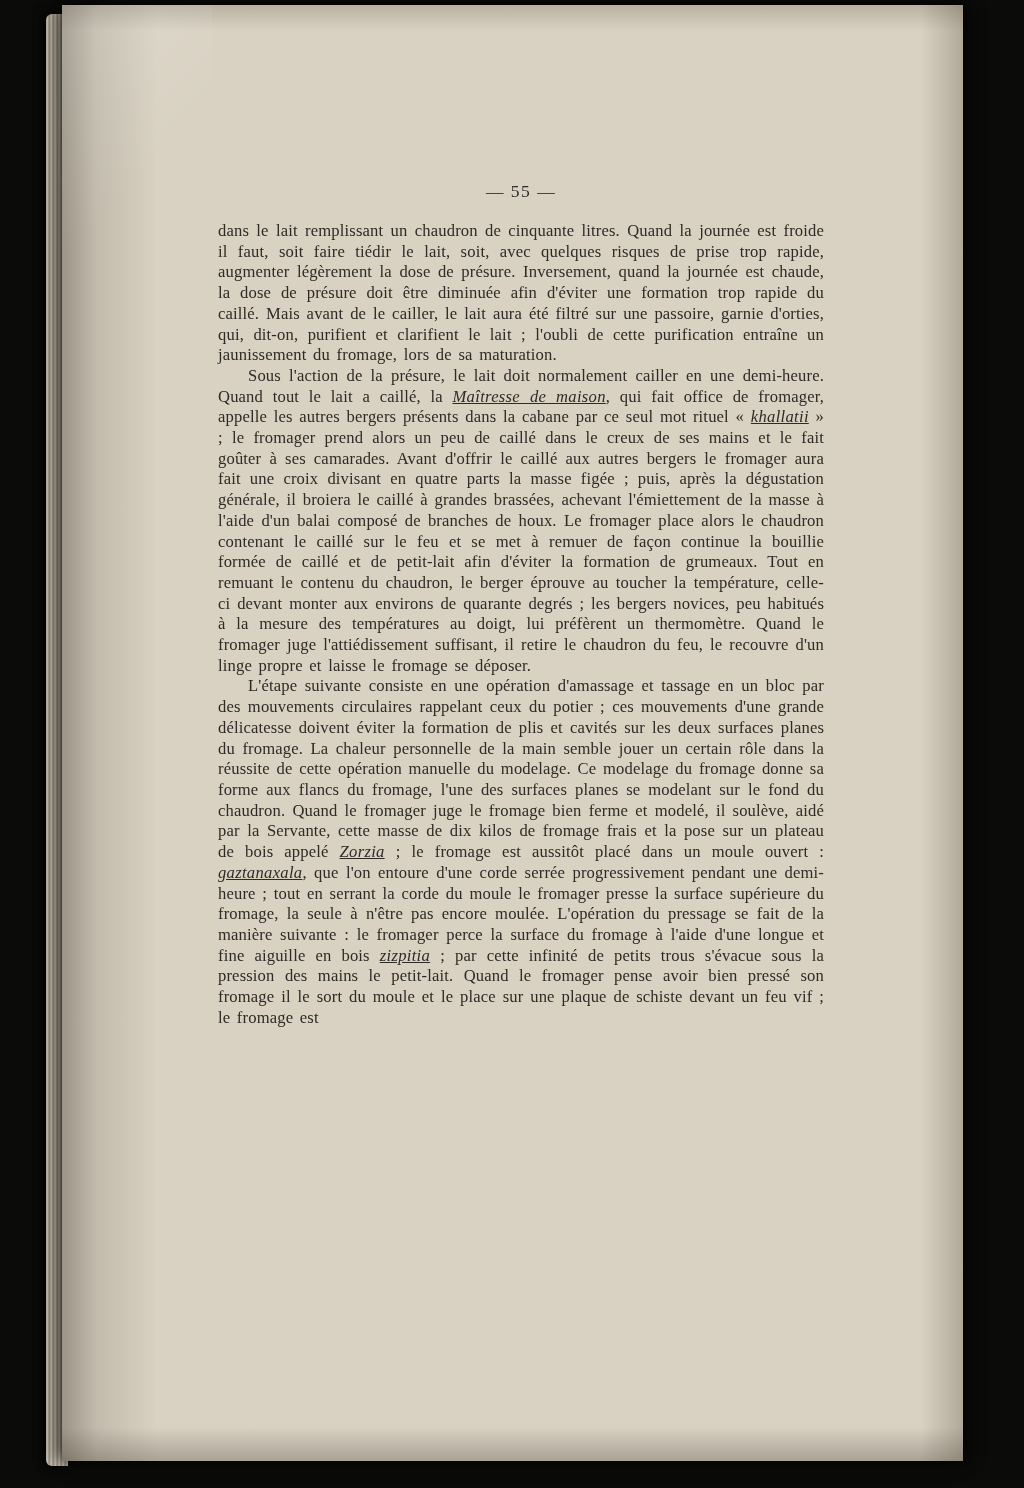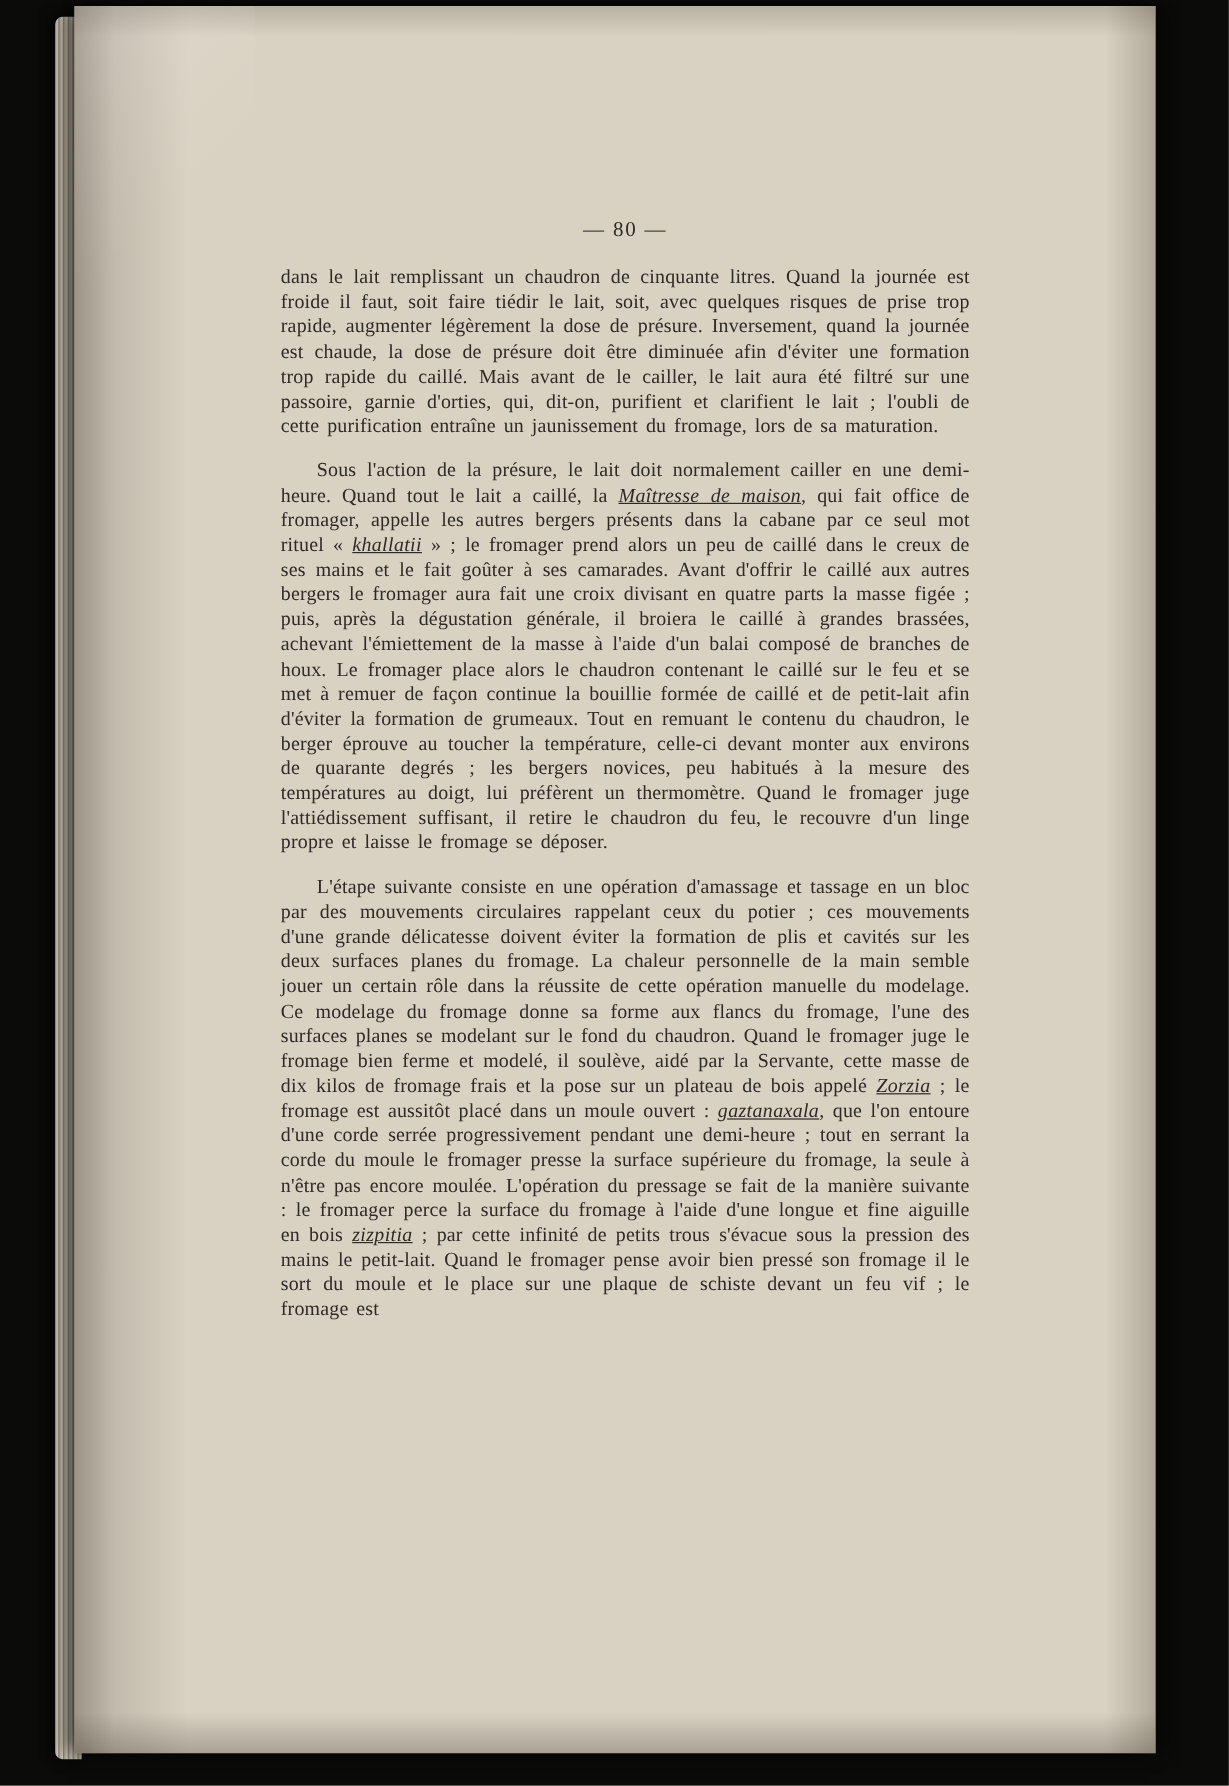--- a/index.html
+++ b/index.html
@@ -51,38 +51,38 @@
     width: 606px;
     color: var(--ink, #2e2a25);
   }
   .page-number {
     text-align: center;
     font-size: 17.5px;
     letter-spacing: 1.5px;
     margin: 0 0 19px 0;
   }
   .para {
-    margin: 16px;
+    margin: 0;
     text-align: justify;
     font-size: 16.6px;
     line-height: 20.7px;
     word-spacing: 2.3px;
     letter-spacing: 0.15px;
   }
   .para.indent { text-indent: 30px; }
   .para i { letter-spacing: 0.3px; text-decoration: underline; }
 </style>
 </head>
 <body>
 
 <div class="scan">
   <div class="page-edges"></div>
   <div class="page">
     <div class="content">
-      <div class="page-number">— 80 —</div>
+      <div class="page-number">— 55 —</div>
       <div>
           <p class="para"><span>dans le lait remplissant un chaudron de cinquante litres. Quand la journée est froide il faut, soit faire tiédir le lait, soit, avec quelques risques de prise trop rapide, augmenter légèrement la dose de présure. Inversement, quand la journée est chaude, la dose de présure doit être diminuée afin d'éviter une formation trop rapide du caillé. Mais avant de le cailler, le lait aura été filtré sur une passoire, garnie d'orties, qui, dit-on, purifient et clarifient le lait ; l'oubli de cette purification entraîne un jaunissement du fromage, lors de sa maturation.</span></p>
           <p class="para indent"><span>Sous l'action de la présure, le lait doit normalement cailler en une demi-heure. Quand tout le lait a caillé, la </span><i>Maîtresse de maison</i><span>, qui fait office de fromager, appelle les autres bergers présents dans la cabane par ce seul mot rituel « </span><i>khallatii</i><span> » ; le fromager prend alors un peu de caillé dans le creux de ses mains et le fait goûter à ses camarades. Avant d'offrir le caillé aux autres bergers le fromager aura fait une croix divisant en quatre parts la masse figée ; puis, après la dégustation générale, il broiera le caillé à grandes brassées, achevant l'émiettement de la masse à l'aide d'un balai composé de branches de houx. Le fromager place alors le chaudron contenant le caillé sur le feu et se met à remuer de façon continue la bouillie formée de caillé et de petit-lait afin d'éviter la formation de grumeaux. Tout en remuant le contenu du chaudron, le berger éprouve au toucher la température, celle-ci devant monter aux environs de quarante degrés ; les bergers novices, peu habitués à la mesure des températures au doigt, lui préfèrent un thermomètre. Quand le fromager juge l'attiédissement suffisant, il retire le chaudron du feu, le recouvre d'un linge propre et laisse le fromage se déposer.</span></p>
           <p class="para indent"><span>L'étape suivante consiste en une opération d'amassage et tassage en un bloc par des mouvements circulaires rappelant ceux du potier ; ces mouvements d'une grande délicatesse doivent éviter la formation de plis et cavités sur les deux surfaces planes du fromage. La chaleur personnelle de la main semble jouer un certain rôle dans la réussite de cette opération manuelle du modelage. Ce modelage du fromage donne sa forme aux flancs du fromage, l'une des surfaces planes se modelant sur le fond du chaudron. Quand le fromager juge le fromage bien ferme et modelé, il soulève, aidé par la Servante, cette masse de dix kilos de fromage frais et la pose sur un plateau de bois appelé </span><i>Zorzia</i><span> ; le fromage est aussitôt placé dans un moule ouvert : </span><i>gaztanaxala</i><span>, que l'on entoure d'une corde serrée progressivement pendant une demi-heure ; tout en serrant la corde du moule le fromager presse la surface supérieure du fromage, la seule à n'être pas encore moulée. L'opération du pressage se fait de la manière suivante : le fromager perce la surface du fromage à l'aide d'une longue et fine aiguille en bois </span><i>zizpitia</i><span> ; par cette infinité de petits trous s'évacue sous la pression des mains le petit-lait. Quand le fromager pense avoir bien pressé son fromage il le sort du moule et le place sur une plaque de schiste devant un feu vif ; le fromage est</span></p>
         </div>
     </div>
   </div>
 </div>
 
 </body></html>

